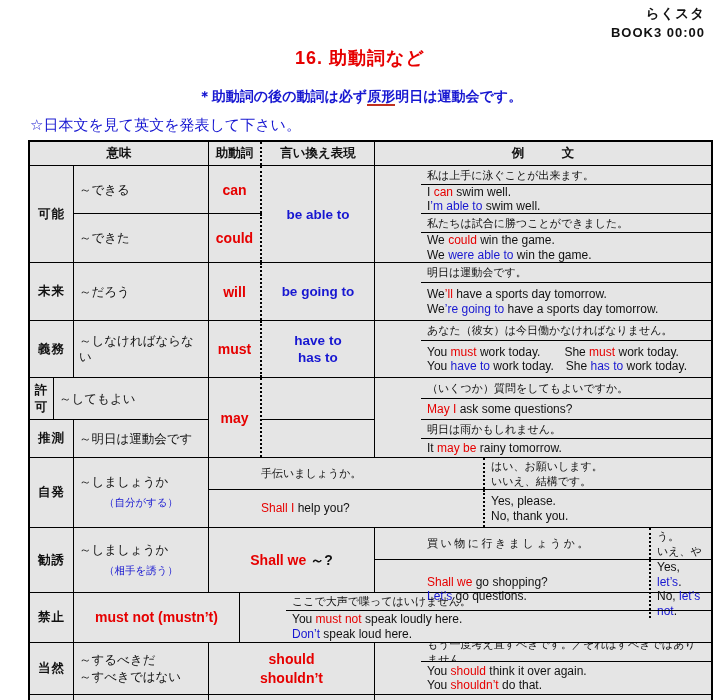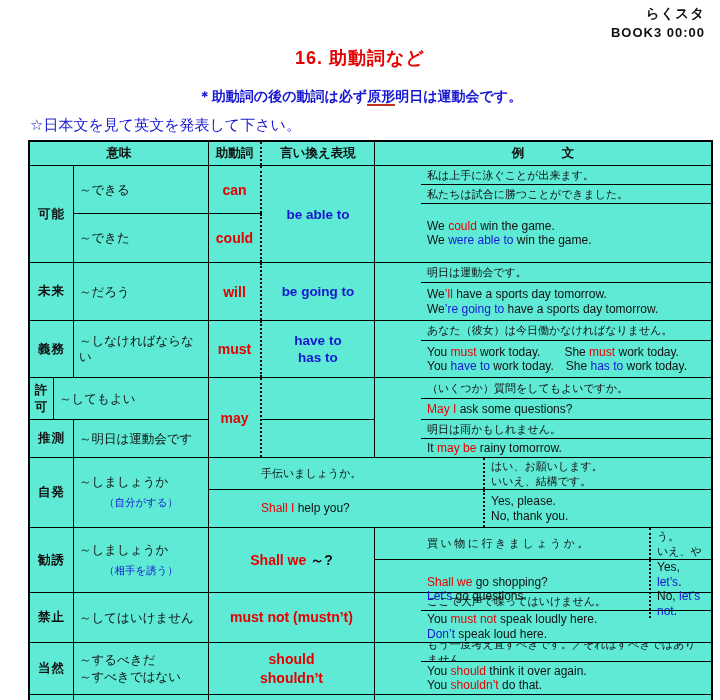--- a/index.html
+++ b/index.html
@@ -22,21 +22,21 @@
   .book{font-size:13px;font-weight:bold;letter-spacing:1px;margin-top:2px;}
   .title{position:absolute;top:46px;left:0;width:720px;text-align:center;
     font-size:18px;font-weight:bold;color:var(--red);letter-spacing:1px;}
   .subtitle{position:absolute;top:88px;left:0;width:720px;text-align:center;
     font-size:14px;font-weight:bold;color:var(--blue);}
   .subtitle .u{border-bottom:2px solid #c03020;padding-bottom:0px;}
   .note{position:absolute;top:116px;left:30px;font-size:15px;color:var(--blue);}
 
   .table{position:absolute;left:28px;top:140px;width:685px;height:560px;
     border:2px solid var(--line);border-bottom:none;
-    display:flex;flex-direction:column;overflow:hidden;background:#5eead4;}
+    display:flex;flex-direction:column;overflow:hidden;background:#e5e5e5;}
   .sec{display:flex;flex-shrink:0;width:100%;}
   .row{display:flex;width:100%;}
   .col{display:flex;flex-direction:column;}
   .br{border-right:1.5px solid var(--line);}
   .brd{border-right:2px dotted var(--line);}
   .bb{border-bottom:1.5px solid var(--line);}
   .bdl{border-left:2px dotted var(--line);}
   .cc{display:flex;align-items:center;justify-content:center;text-align:center;}
   .hdr{font-weight:bold;font-size:12.5px;}
   .cat{font-weight:bold;font-size:12.5px;letter-spacing:1px;}
@@ -91,20 +91,24 @@
       <div class="row" style="flex:1">
         <div class="br meaning" style="width:135px">～できた</div>
         <div class="brd cc aux" style="flex:1">could</div>
       </div>
     </div>
     <div class="br para" style="width:113px">be able to</div>
     <div class="col ex">
       <div class="exrow jp bb" style="height:19px">
           <div><span class="c-k">私は上手に泳ぐことが出来ます。</span></div>
         </div>
+      <div class="exrow en bb" style="height:29px">
+          <div><span class="c-k">I </span><span class="c-r">can</span><span class="c-k"> swim well.</span></div>
+          <div><span class="c-k">I</span><span class="c-b">’m able to</span><span class="c-k"> swim well.</span></div>
+        </div>
       <div class="exrow jp bb" style="height:19px">
           <div><span class="c-k">私たちは試合に勝つことができました。</span></div>
         </div>
       <div class="exrow en" style="flex:1">
           <div><span class="c-k">We </span><span class="c-r">could</span><span class="c-k"> win the game.</span></div>
           <div><span class="c-k">We </span><span class="c-b">were able to</span><span class="c-k"> win the game.</span></div>
         </div>
     </div>
   </div>
 
@@ -230,21 +234,20 @@
         <div class="exrow en bdl" style="flex:1">
             <div><span class="c-k">Yes, </span><span class="c-b">let’s</span><span class="c-k">.</span></div>
             <div><span class="c-k">No, </span><span class="c-b">let’s not</span><span class="c-k">.</span></div>
           </div>
       </div>
     </div>
   </div>
 
   <div class="sec bb" style="height:50px">
     <div class="br cc cat" style="width:44px">禁止</div>
-    <div class="br meaning" style="width:135px">～してはいけません</div>
     <div class="br auxpara" style="width:166px">
         <div><span class="c-r">must not (mustn’t)</span></div>
       </div>
     <div class="col ex">
       <div class="exrow jp bb" style="height:18px">
           <div><span class="c-k">ここで大声で喋ってはいけません。</span></div>
         </div>
       <div class="exrow en" style="flex:1">
           <div><span class="c-k">You </span><span class="c-r">must not</span><span class="c-k"> speak loudly here.</span></div>
           <div><span class="c-b">Don’t</span><span class="c-k"> speak loud here.</span></div>

